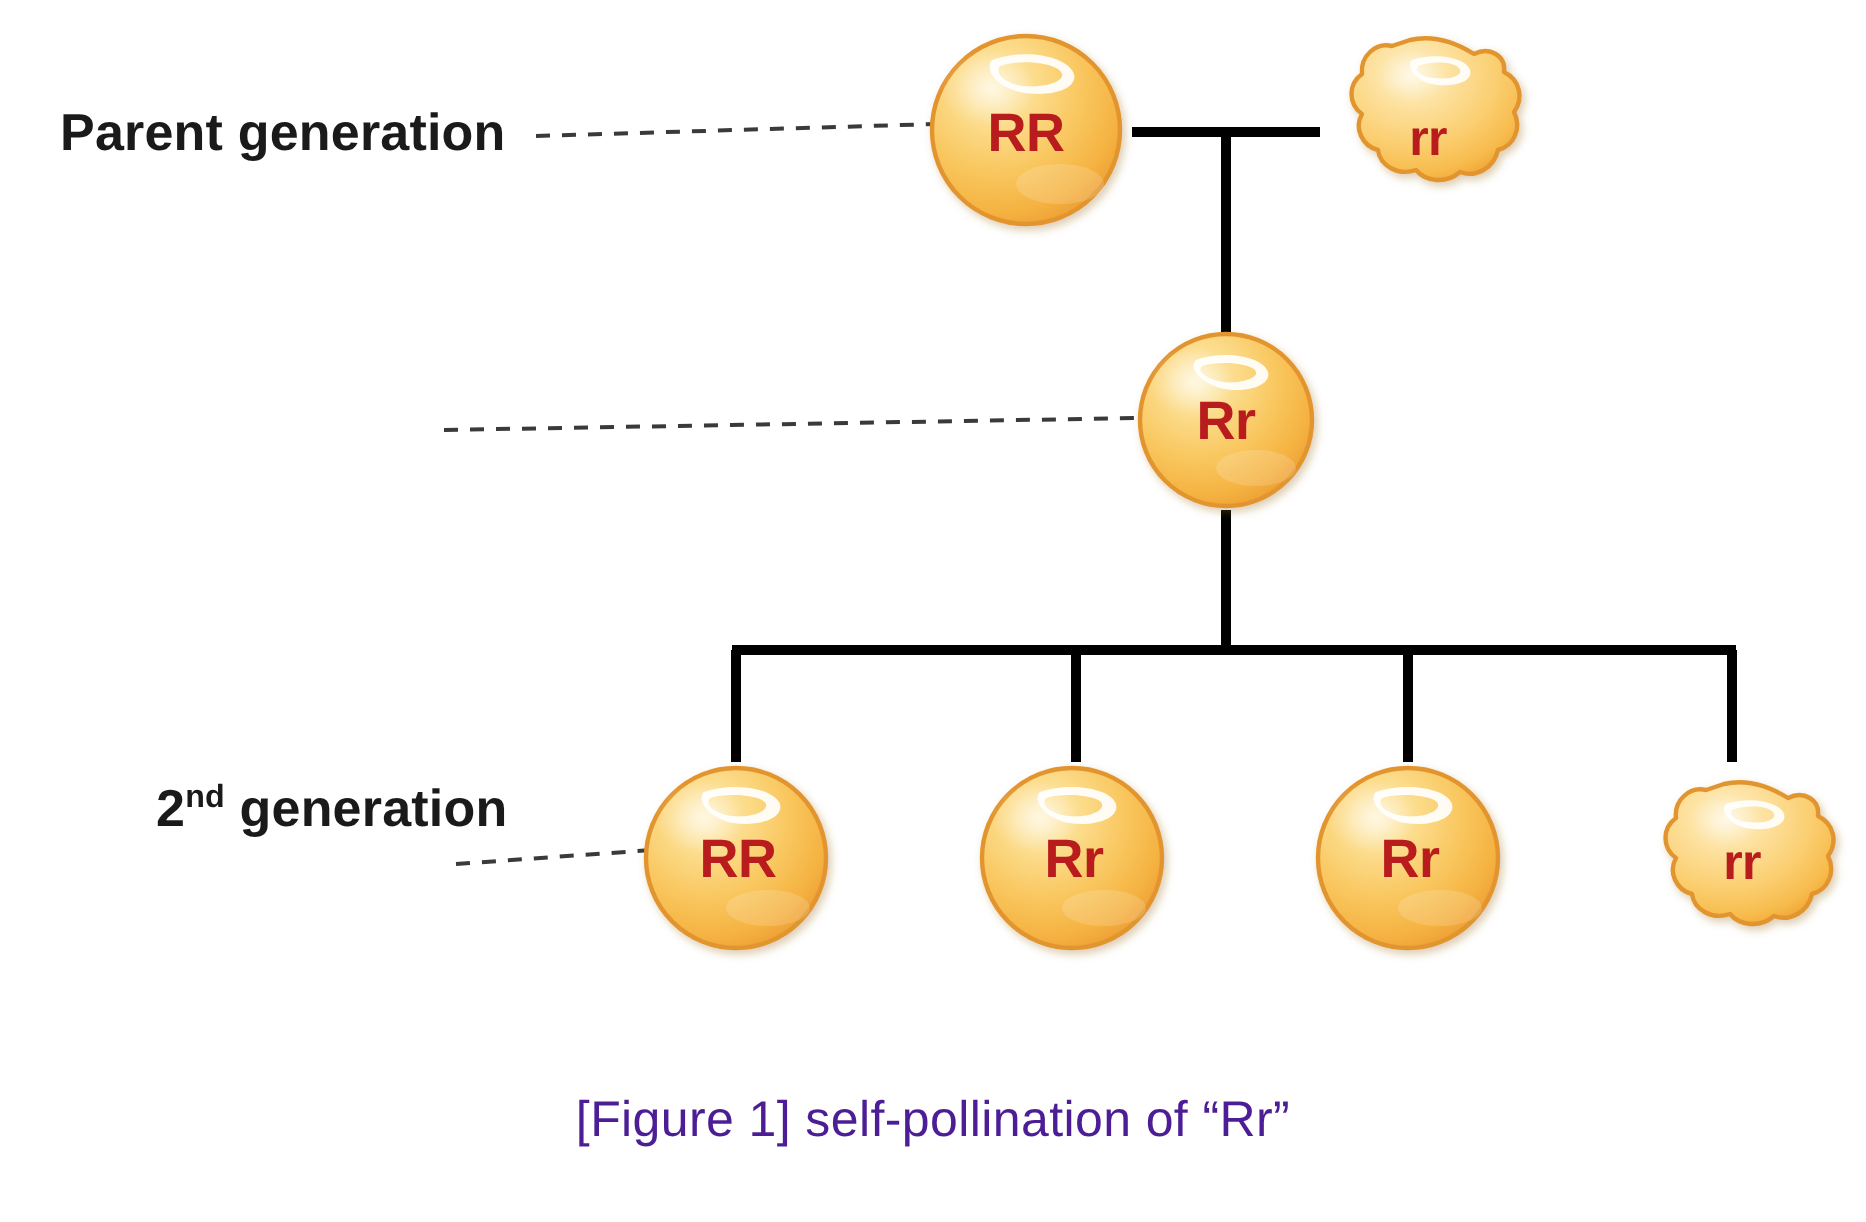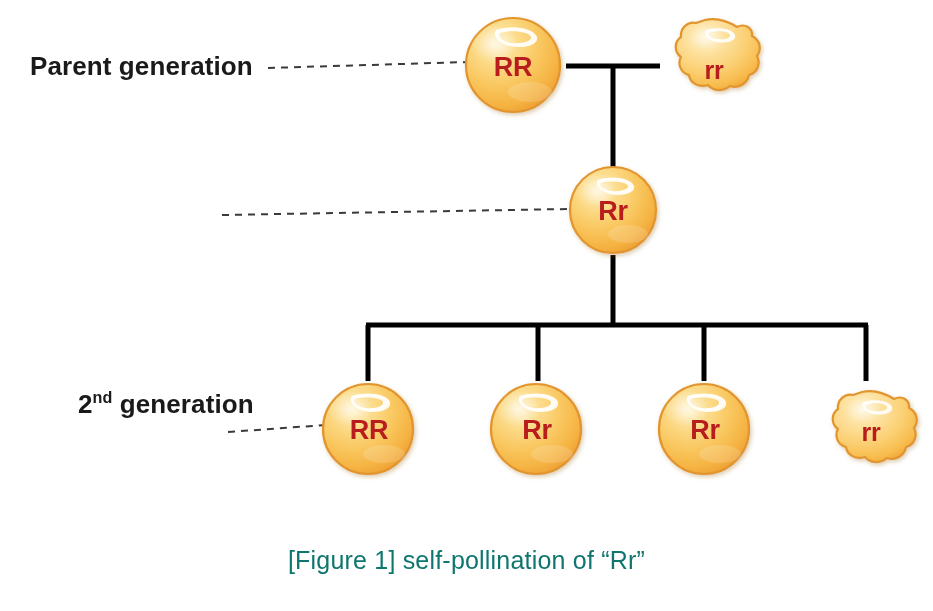--- a/index.html
+++ b/index.html
@@ -53,21 +53,21 @@
     pointer-events: none;
   }
   .pea-text.small { font-size: 25px; }
   #caption {
     position: absolute;
     left: 0;
     top: 546px;
     width: 933px;
     text-align: center;
     font-size: 25px;
-    color: #0f766e;
+    color: #4c1d95;
     letter-spacing: 0.2px;
   }
 </style>
 </head>
 <body>
 
 <div id="figure-root">
 
   <svg id="diagram-svg" viewBox="0 0 933 611">
     <defs>

